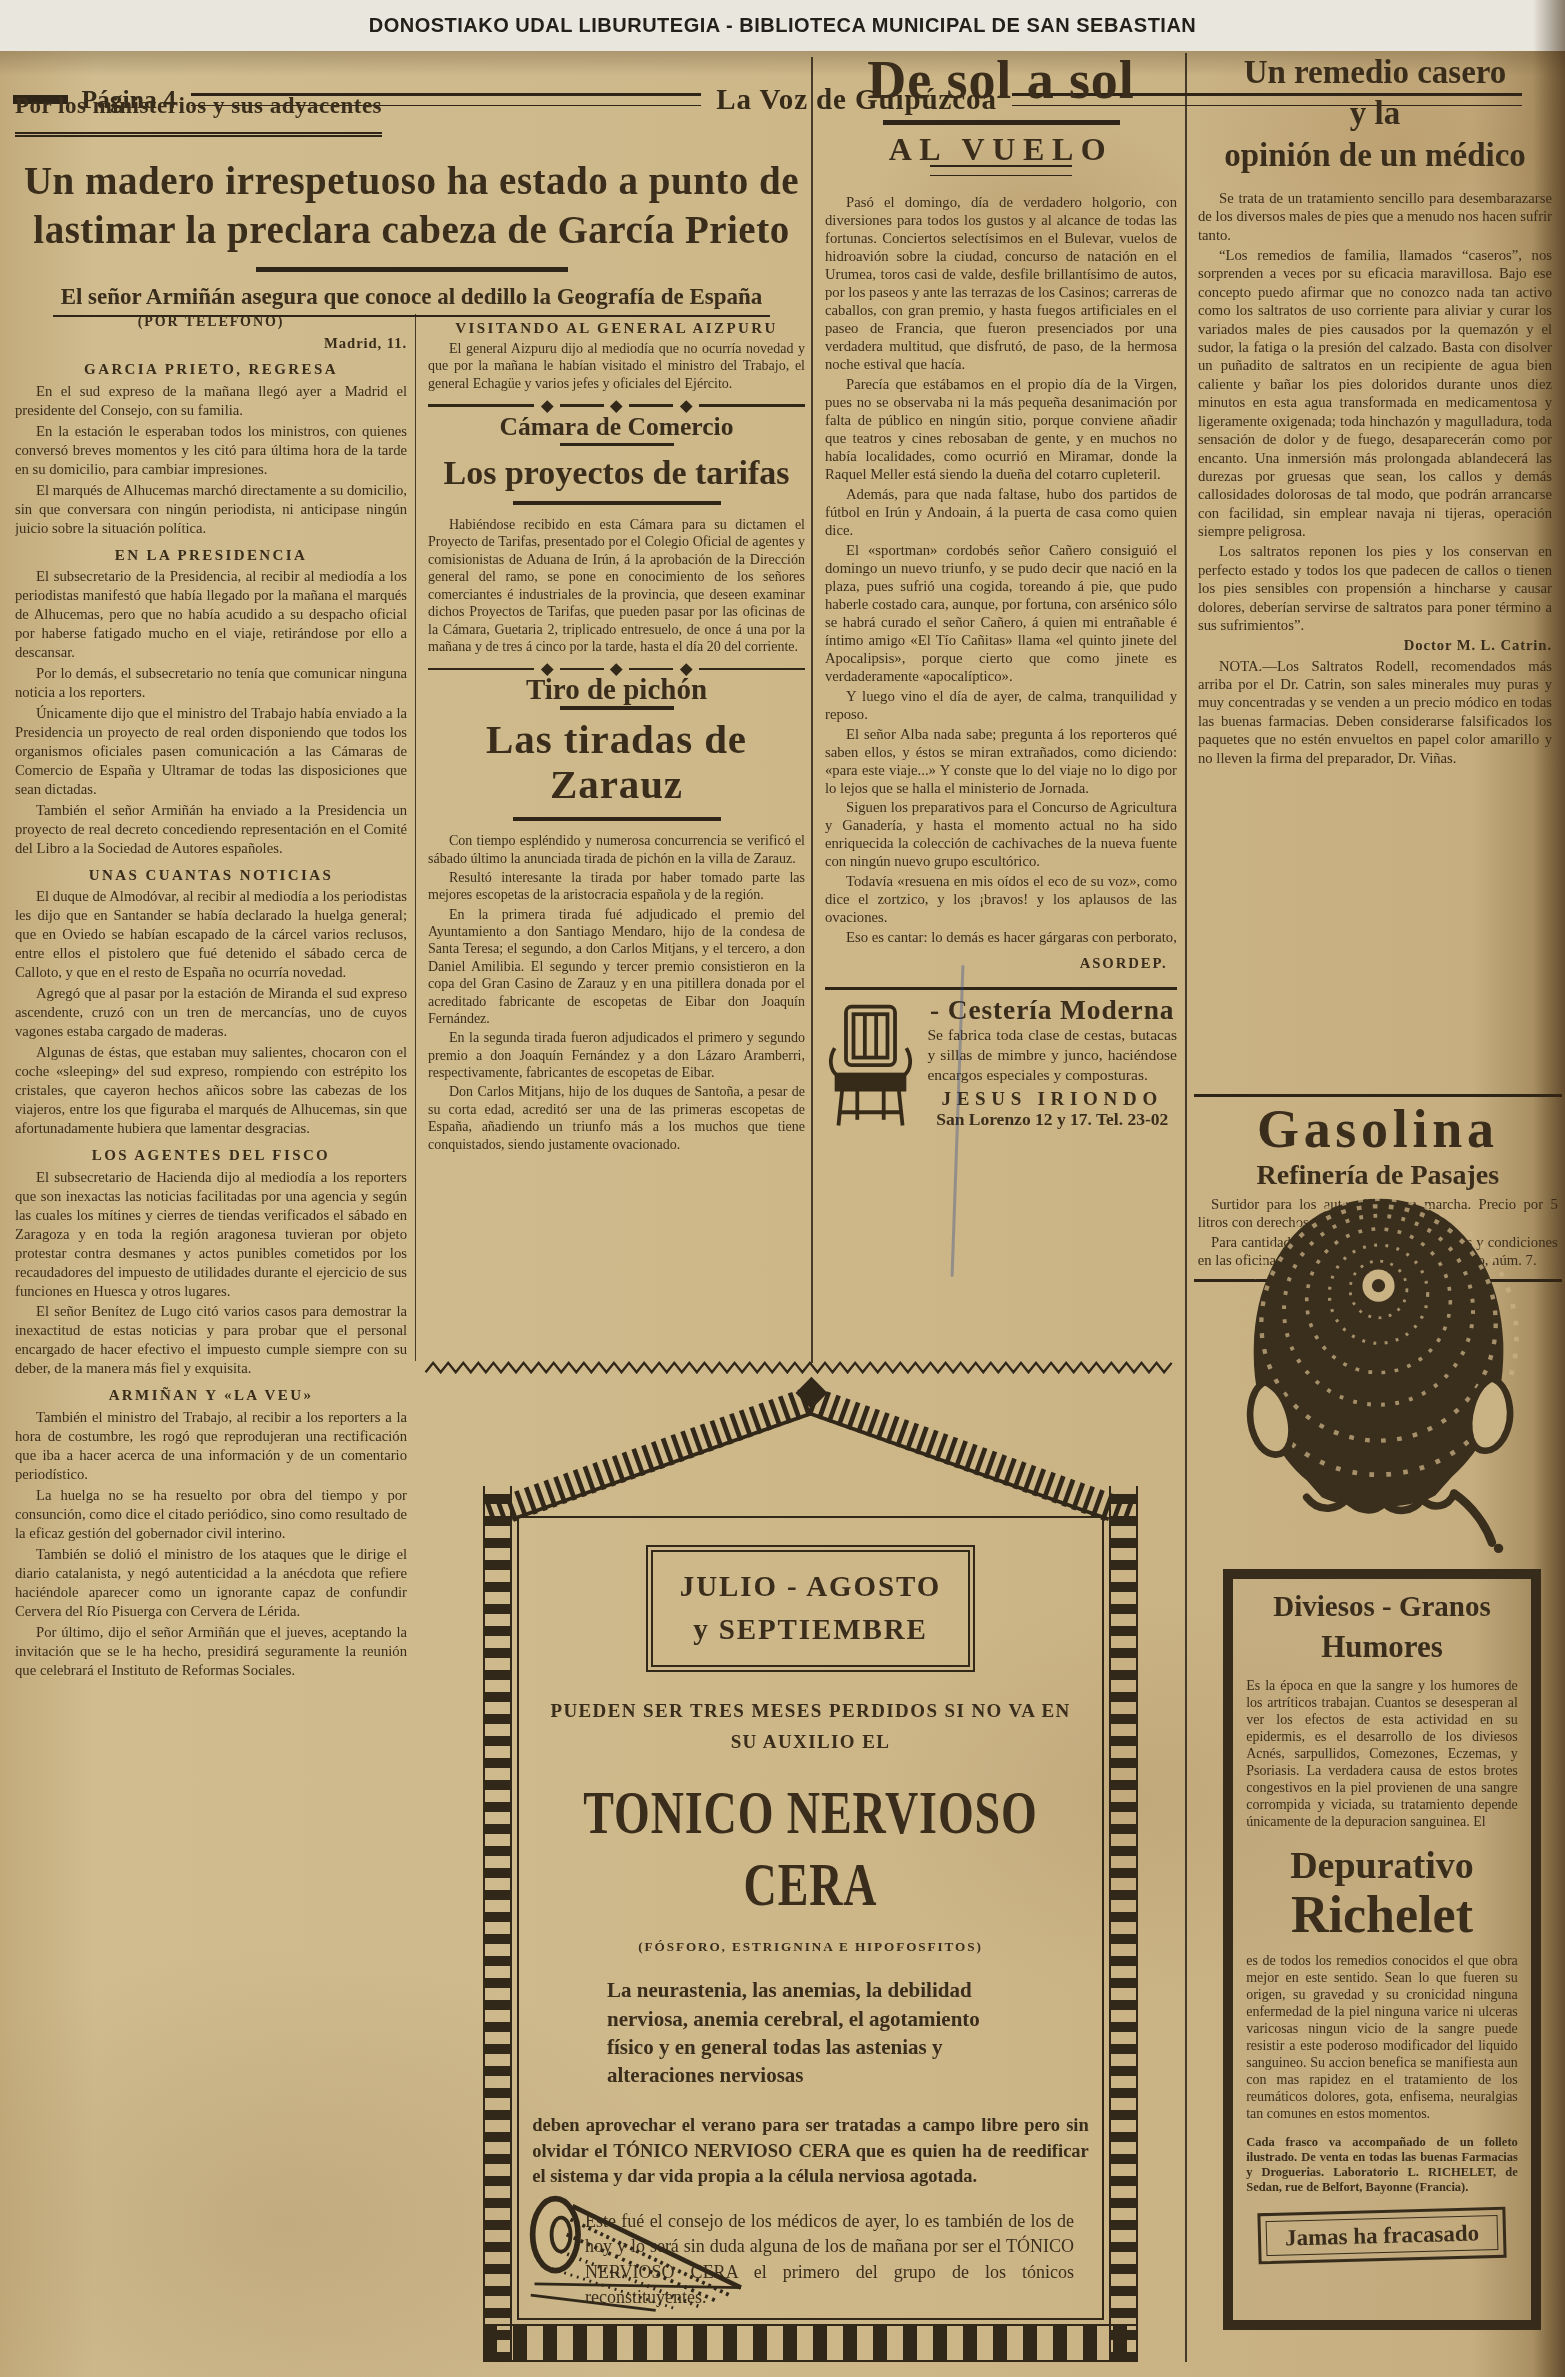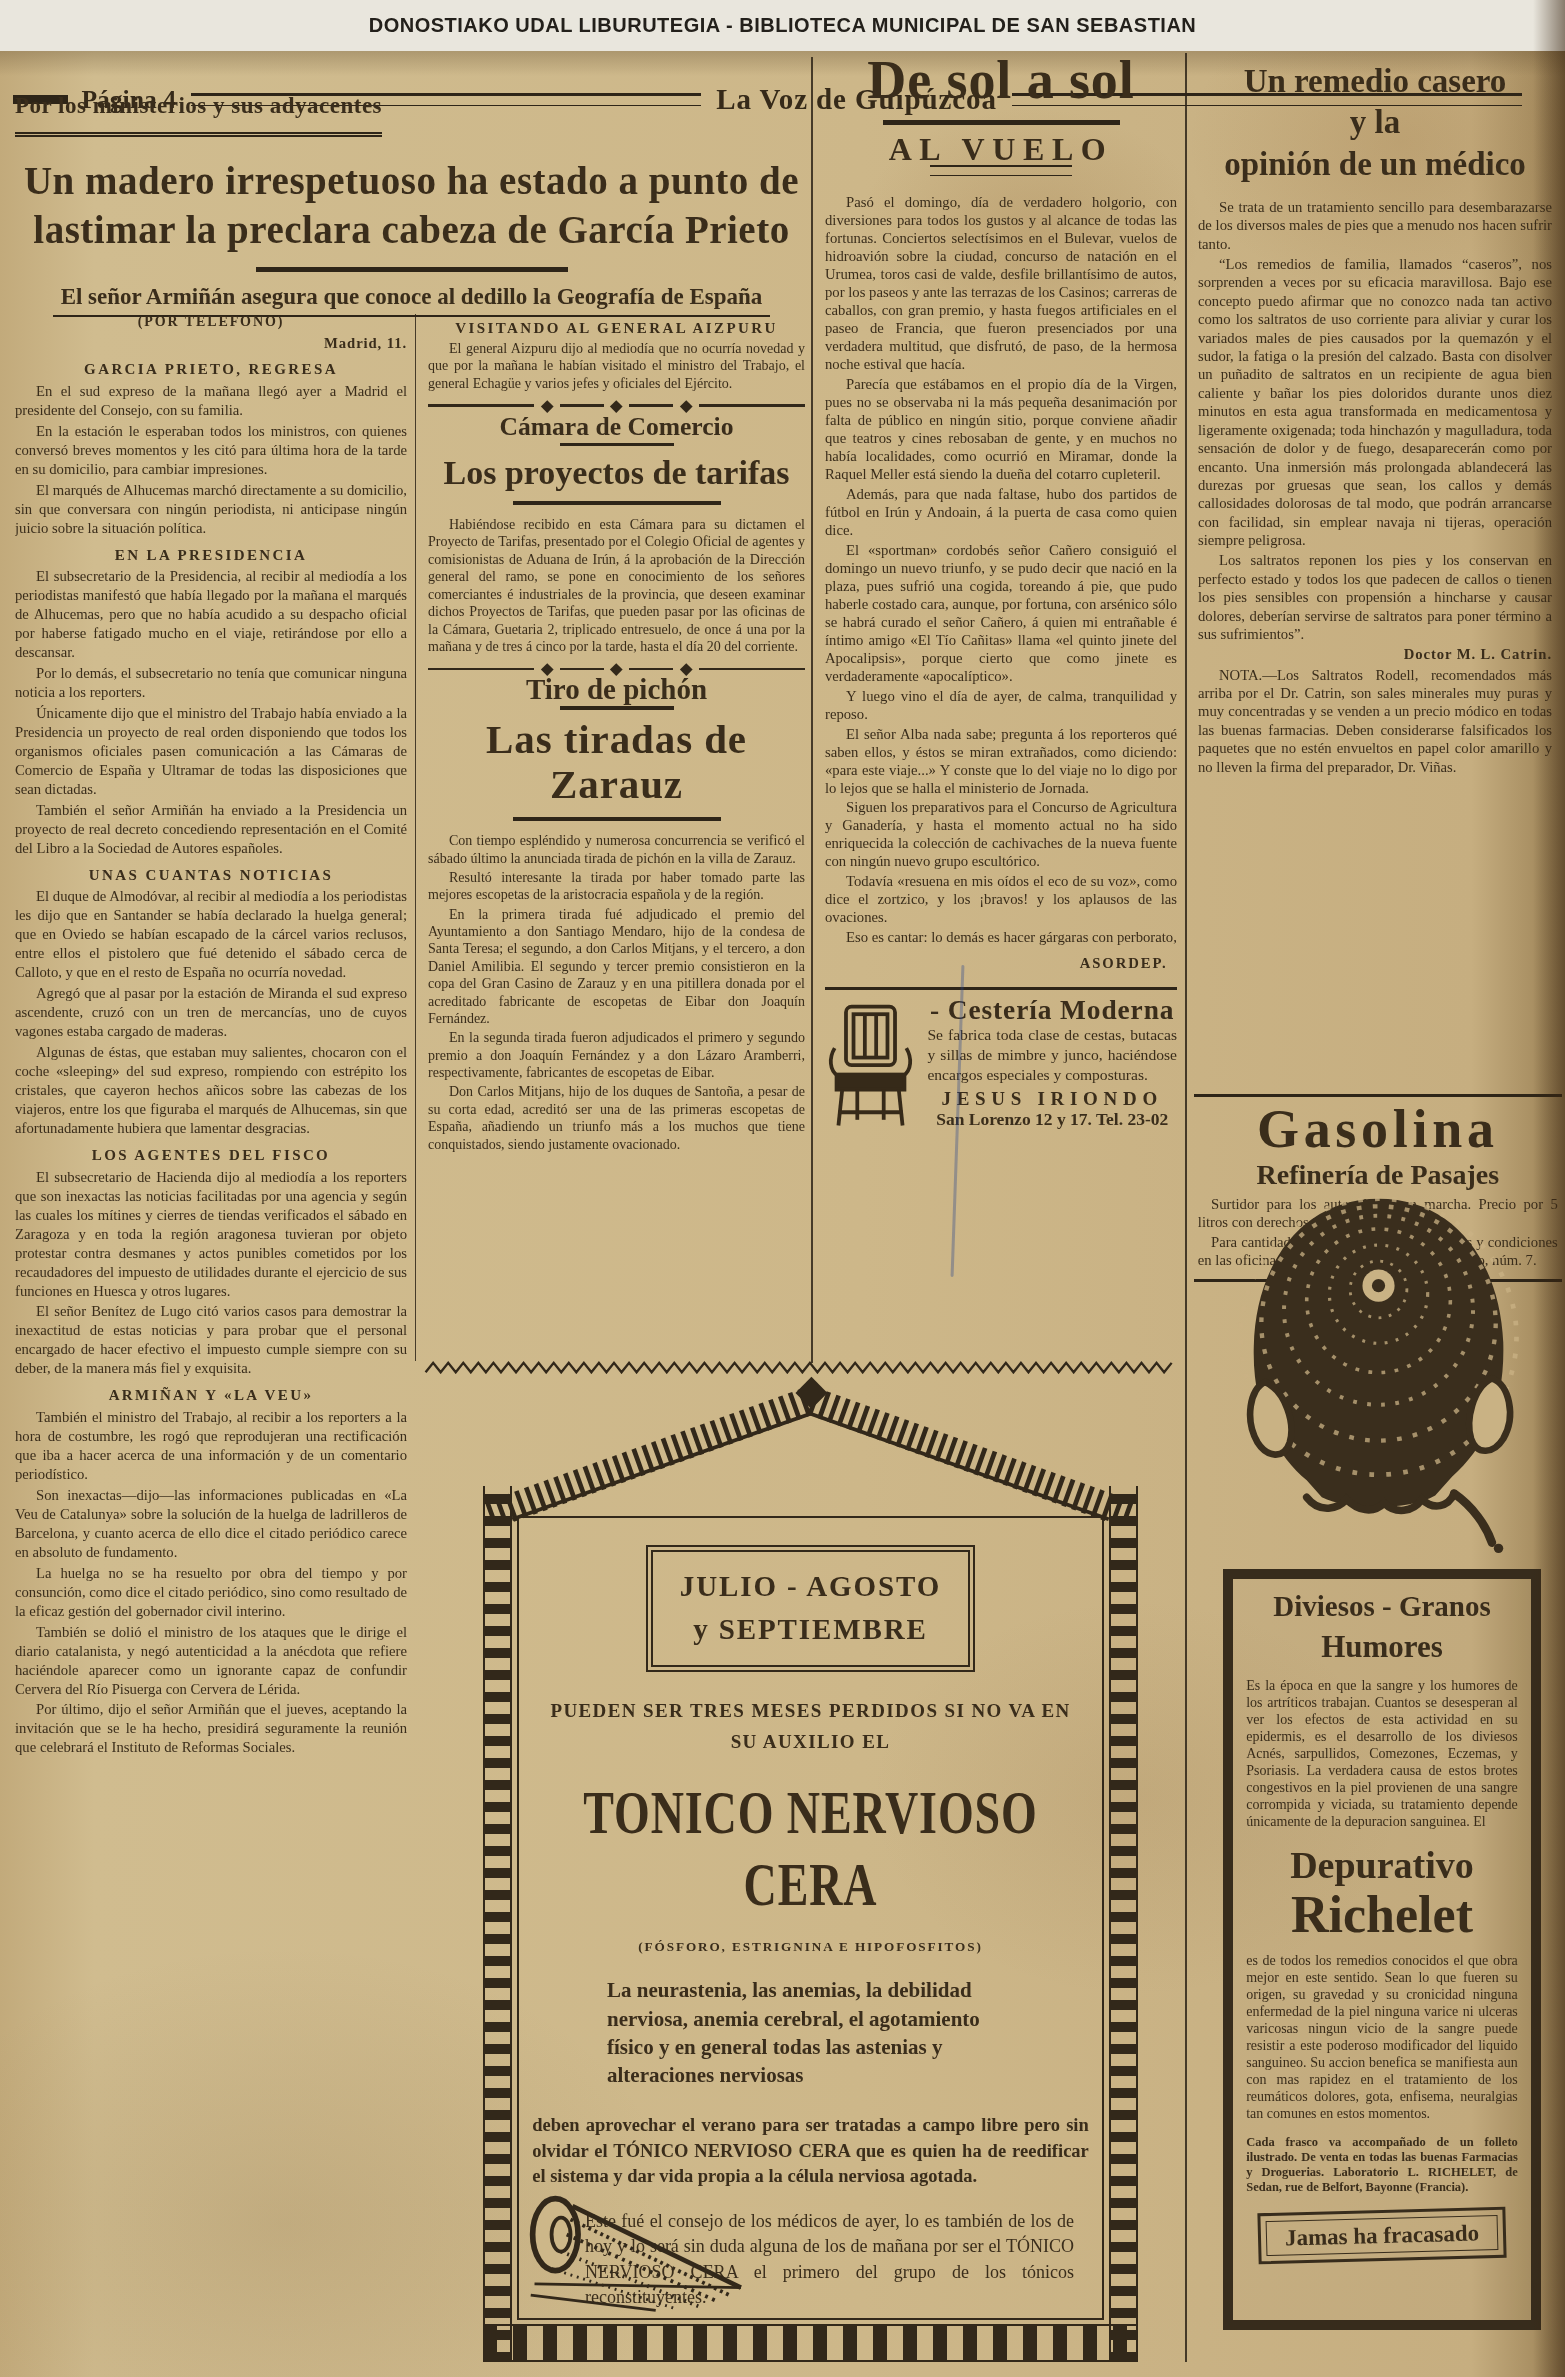--- a/index.html
+++ b/index.html
@@ -72,21 +72,21 @@
   .chair{flex:0 0 auto;}
   .cest-tx{flex:1;}
   .cest-title{font-size:27.4px;font-weight:bold;text-align:center;letter-spacing:0.9px;margin-bottom:5.7px;}
   .cest-body{font-size:15.6px;line-height:20px;text-align:justify;}
   .cest-name{font-size:19px;font-weight:bold;text-align:center;letter-spacing:5.7px;margin-top:5.7px;}
   .cest-addr{font-size:17.5px;font-weight:bold;text-align:center;margin-top:1.9px;}
   .zigzag{position:absolute;left:424px;top:1361px;}
   .pen-mark{position:absolute;left:956px;top:965px;width:2.8px;height:312px;
     background:rgba(40,70,140,.35);border-radius:1.9px;transform:rotate(2deg);}
   
-  .remedio{position:absolute;left:1198px;top:61px;width:354px;height:982px;overflow:hidden;
+  .remedio{position:absolute;left:1198px;top:52px;width:354px;height:982px;overflow:hidden;
     font-size:14.7px;line-height:18.4px;}
   .rem-title{font-size:33px;font-weight:bold;text-align:center;line-height:1.25;}
   .rem-body{margin-top:13.2px;}
   .gasolina{position:absolute;left:1194px;top:1094px;width:360px;border-top:3.8px solid #2e2518;
     border-bottom:3.8px solid #2e2518;padding:3.8px 3.8px 7.6px;}
   .gas-title{font-size:54px;font-weight:bold;text-align:center;letter-spacing:4.7px;line-height:1.05;}
   .gas-sub{font-size:28px;font-weight:bold;text-align:center;margin-top:1.9px;}
   .gas-body{font-size:14.7px;line-height:18px;margin-top:3.8px;}
   .gas-body .b-p{text-indent:13.2px;}
   .headimg{position:absolute;left:1216px;top:1185px;width:326px;height:379px;}
@@ -169,21 +169,20 @@
       <p class="b b-p">También el señor Armiñán ha enviado a la Presidencia un proyecto de real decreto concediendo representación en el Comité del Libro a la Sociedad de Autores españoles.</p>
       <div class="b b-h">UNAS CUANTAS NOTICIAS</div>
       <p class="b b-p">El duque de Almodóvar, al recibir al mediodía a los periodistas les dijo que en Santander se había declarado la huelga general; que en Oviedo se habían escapado de la cárcel varios reclusos, entre ellos el pistolero que fué detenido el sábado cerca de Calloto, y que en el resto de España no ocurría novedad.</p>
       <p class="b b-p">Agregó que al pasar por la estación de Miranda el sud expreso ascendente, cruzó con un tren de mercancías, uno de cuyos vagones estaba cargado de maderas.</p>
       <p class="b b-p">Algunas de éstas, que estaban muy salientes, chocaron con el coche «sleeping» del sud expreso, rompiendo con estrépito los cristales, que cayeron hechos añicos sobre las cabezas de los viajeros, entre los que figuraba el marqués de Alhucemas, sin que afortunadamente hubiera que lamentar desgracias.</p>
       <div class="b b-h">LOS AGENTES DEL FISCO</div>
       <p class="b b-p">El subsecretario de Hacienda dijo al mediodía a los reporters que son inexactas las noticias facilitadas por una agencia y según las cuales los mítines y cierres de tiendas verificados el sábado en Zaragoza y en toda la región aragonesa tuvieran por objeto protestar contra desmanes y actos punibles cometidos por los recaudadores del impuesto de utilidades durante el ejercicio de sus funciones en Huesca y otros lugares.</p>
       <p class="b b-p">El señor Benítez de Lugo citó varios casos para demostrar la inexactitud de estas noticias y para probar que el personal encargado de hacer efectivo el impuesto cumple siempre con su deber, de la manera más fiel y exquisita.</p>
       <div class="b b-h">ARMIÑAN Y «LA VEU»</div>
       <p class="b b-p">También el ministro del Trabajo, al recibir a los reporters a la hora de costumbre, les rogó que reprodujeran una rectificación que iba a hacer acerca de una información y de un comentario periodístico.</p>
-      <p class="b b-p">Son inexactas—dijo—las informaciones publicadas en «La Veu de Catalunya» sobre la solución de la huelga de ladrilleros de Barcelona, y cuanto acerca de ello dice el citado periódico carece en absoluto de fundamento.</p>
       <p class="b b-p">La huelga no se ha resuelto por obra del tiempo y por consunción, como dice el citado periódico, sino como resultado de la eficaz gestión del gobernador civil interino.</p>
       <p class="b b-p">También se dolió el ministro de los ataques que le dirige el diario catalanista, y negó autenticidad a la anécdota que refiere haciéndole aparecer como un ignorante capaz de confundir Cervera del Río Pisuerga con Cervera de Lérida.</p>
       <p class="b b-p">Por último, dijo el señor Armiñán que el jueves, aceptando la invitación que se le ha hecho, presidirá seguramente la reunión que celebrará el Instituto de Reformas Sociales.</p>
     </div>
 
   <div class="col-body c2">
     <div>
         <div class="b b-h">VISITANDO AL GENERAL AIZPURU</div>
         <p class="b b-p">El general Aizpuru dijo al mediodía que no ocurría novedad y que por la mañana le habían visitado el ministro del Trabajo, el general Echagüe y varios jefes y oficiales del Ejército.</p>
       </div>

